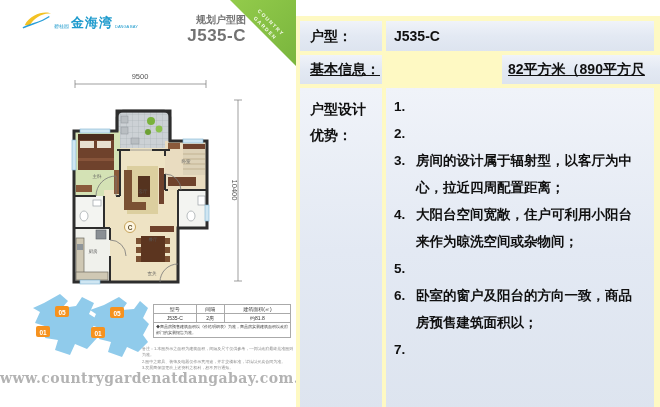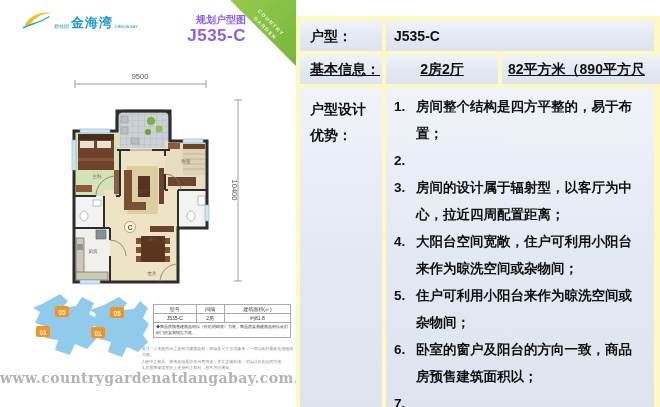--- a/index.html
+++ b/index.html
@@ -12,21 +12,21 @@
 
   
   .left-panel { position:absolute; left:0; top:0; width:296px; height:407px; background:#fff; }
 
   .logo { position:absolute; left:22px; top:8px; display:flex; align-items:flex-end; gap:2px; }
   .logo .swoosh { width:30px; height:24px; }
   .logo .brand-small { font-size:5px; color:#1f9bcd; padding-bottom:3px; }
   .logo .brand-main { font-size:13px; font-weight:bold; color:#1f9bcd; letter-spacing:1px; }
   .logo .brand-sub { font-size:4px; color:#1f9bcd; padding-bottom:3px; }
 
-  .plan-header { position:absolute; right:50px; top:14px; text-align:right; color:#8b5cf6; line-height:1.15;margin-left:40px; }
+  .plan-header { position:absolute; right:50px; top:14px; text-align:right; color:#737373; line-height:1.15;margin-left:40px; }
   .plan-header .sub { font-size:10px; font-weight:bold; }
   .plan-header .code { font-size:17px; font-weight:bold; letter-spacing:0.5px; }
 
   .corner-ribbon { position:absolute; right:0; top:0; width:66px; height:66px;
     background:linear-gradient(135deg,#93cb4b 0%,#79b53d 100%);
     clip-path:polygon(0 0,100% 0,100% 100%); }
   .corner-ribbon .ribbon-text { position:absolute; right:-4px; top:18px; width:64px;
     transform:rotate(45deg); text-align:center; color:#f4fae9;
     font-size:5px; font-weight:bold; letter-spacing:1.5px; line-height:1.5; }
 
@@ -268,47 +268,44 @@
 
   <div class="watermark">www.countrygardenatdangabay.com.my</div>
 </div>
 
 <div class="right-panel">
 
   <div class="cell label r1 c-label">户型：</div>
   <div class="cell r1 c-val-wide" style="padding-left:8px;">J535-C</div>
 
   <div class="cell label r2 c-label">基本信息：</div>
-  <div class="cell r2 c-val1">2房2厅</div>
   <div class="cell r2 c-val2">82平方米（890平方尺</div>
 
   <div class="cell label r3 c-label r3-label">
     <div>户型设计</div>
     <div>优势：</div>
   </div>
 
   <div class="cell r3 c-val-wide adv-list">
     <div class="adv-item">
       <span class="adv-num">1.</span>
-      <span class="adv-text">房间整个结构是四方平整的，易于布置；</span>
     </div>
     <div class="adv-item">
       <span class="adv-num">2.</span>
     </div>
     <div class="adv-item">
       <span class="adv-num">3.</span>
       <span class="adv-text">房间的设计属于辐射型，以客厅为中心，拉近四周配置距离；</span>
     </div>
     <div class="adv-item">
       <span class="adv-num">4.</span>
       <span class="adv-text">大阳台空间宽敞，住户可利用小阳台来作为晾洗空间或杂物间；</span>
     </div>
     <div class="adv-item">
       <span class="adv-num">5.</span>
-      <span class="adv-text">住户可利用小阳台来作为晾洗空间或杂物间；</span>
     </div>
     <div class="adv-item">
       <span class="adv-num">6.</span>
       <span class="adv-text">卧室的窗户及阳台的方向一致，商品房预售建筑面积以；</span>
     </div>
     <div class="adv-item">
       <span class="adv-num">7.</span>
     </div>
   </div>
 

